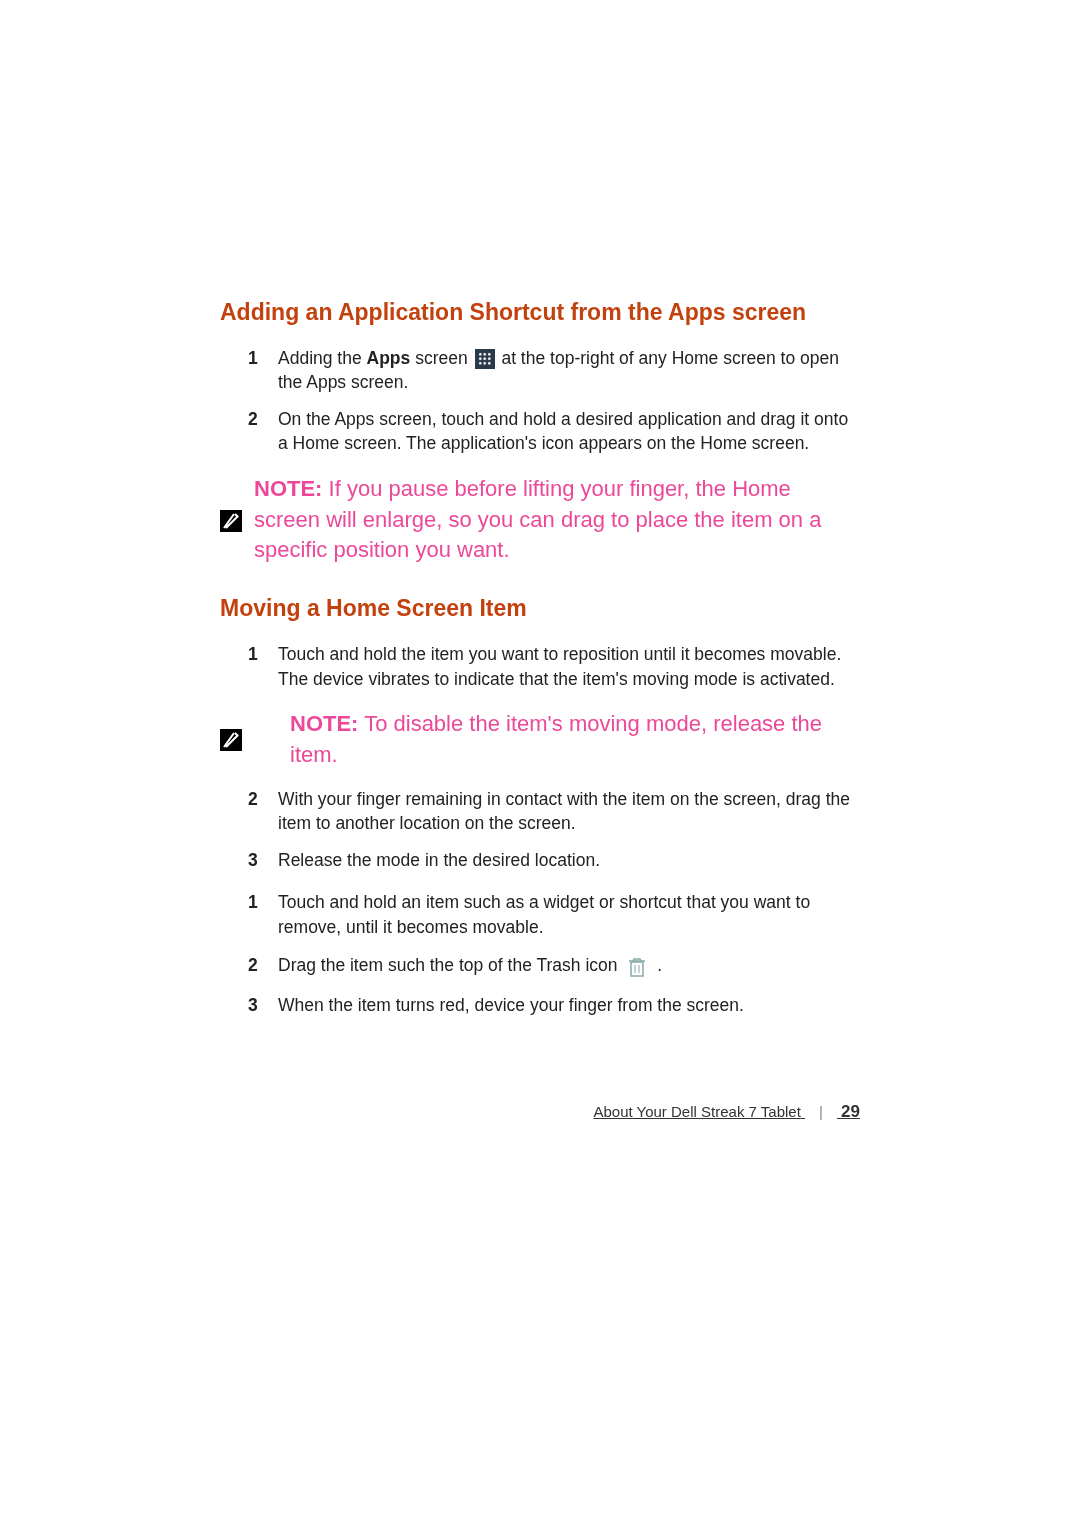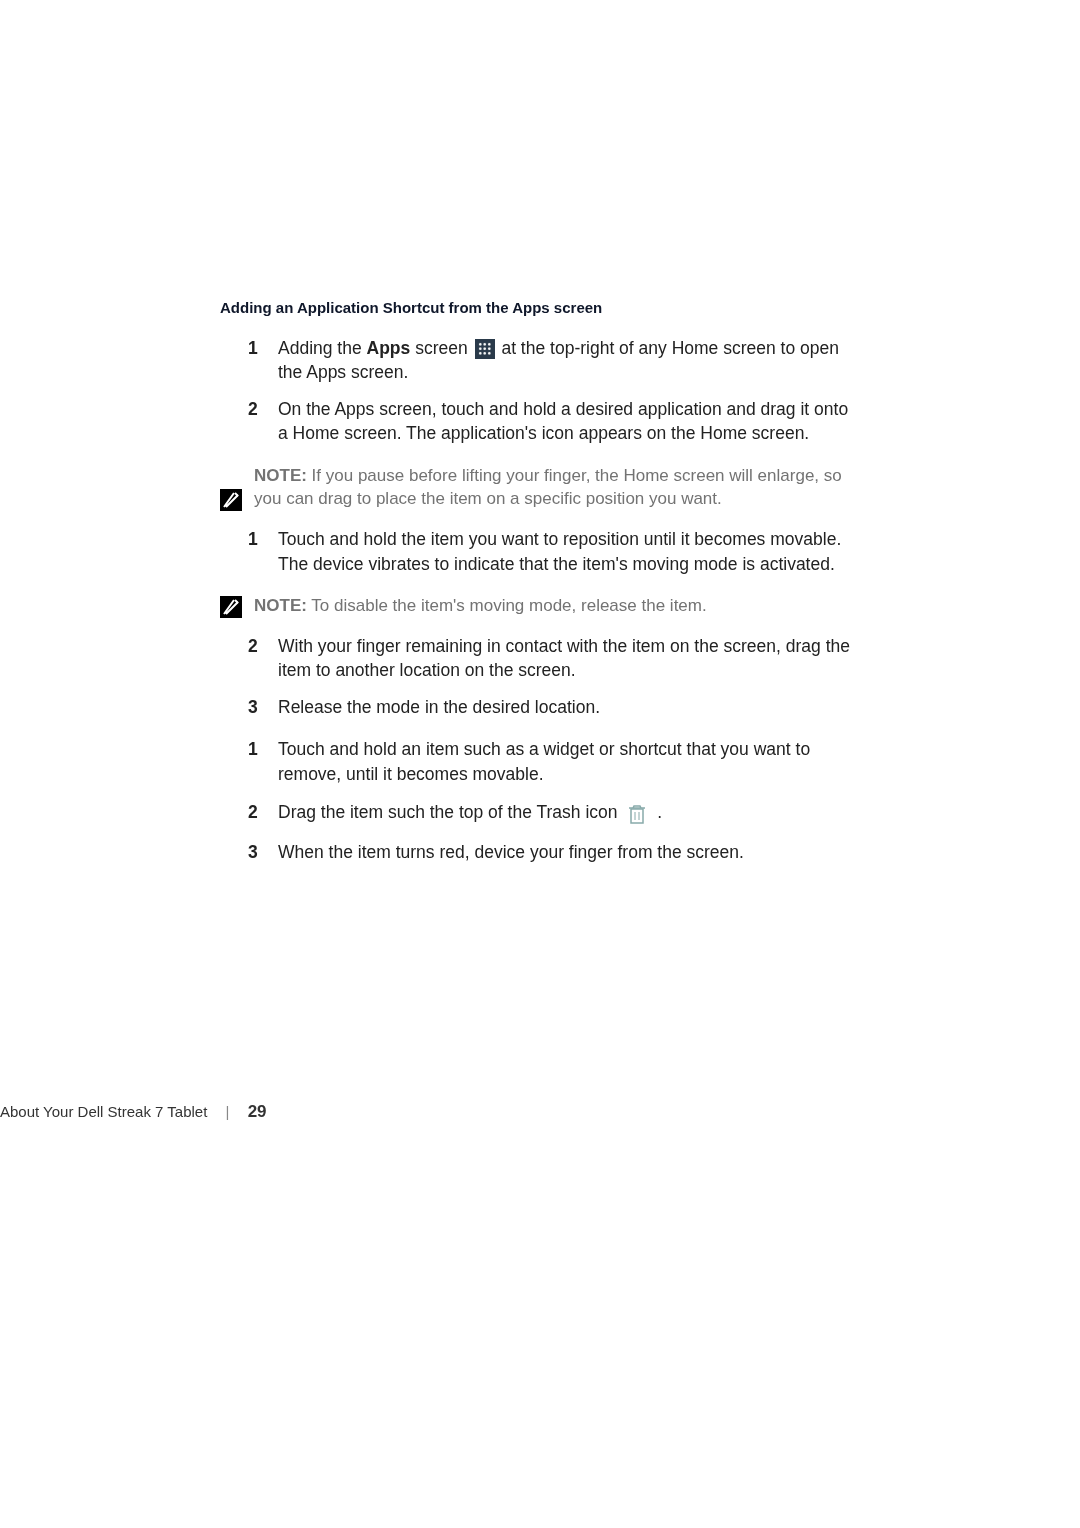--- a/index.html
+++ b/index.html
@@ -8,23 +8,23 @@
     width: 1080px;
     height: 1528px;
     font-family: "Segoe UI", "Helvetica Neue", Arial, sans-serif;
     color: #1a1a1a;
     position: relative;
   }
   .page {
     padding: 298px 220px 0 220px;
   }
   .section-heading {
-    font-size: 15px;
+    font-size: 23px;
     font-weight: 600;
-    color: #0f172a;
+    color: #c2410c;
     line-height: 1.3;
     margin-bottom: 18px;
   }
   .step-list {
     list-style: none;
     margin-left: 28px;
     margin-bottom: 18px;
   }
   .step-item {
     display: flex;
@@ -65,54 +65,56 @@
     vertical-align: middle;
     width: 22px;
     height: 24px;
     margin: 0 4px;
     position: relative;
   }
   .trash-icon svg { width: 100%; height: 100%; }
 
   .note-block {
     display: flex;
-    align-items: flex-end;
+    align-items: center;
     margin-left: 0;
     margin-bottom: 16px;
-    font-size: 17px;
+    font-size: 22px;
     line-height: 1.4;
-    color: #737373;
+    color: #ec4899;
   }
   .note-icon {
     width: 22px;
     height: 22px;
     background: #000;
     margin-right: 12px;
     flex-shrink: 0;
     position: relative;
     margin-top: 1px;
   }
   .note-icon svg { width: 100%; height: 100%; display:block; }
   .note-text { flex: 1; }
   .note-text b { font-weight: 700; }
 
   .note-block.indented {
     margin-left: 0;
+    gap: 36px;
   }
 
   .section-gap { margin-top: 28px; }
 
   .footer {
     position: absolute;
     bottom: 406px;
     left: 0; right: 0;
-    text-align: left;
+    text-align: right;
     padding-right: 220px;
     font-size: 15px;
     color: #333;
+    text-decoration: underline;
   }
   .footer .sep { margin: 0 14px; color: #888; }
   .footer .pagenum { font-weight: 700; font-size: 17px; }
 </style>
 </head>
 <body>
 
 <div class="page">
 
   <h2 class="section-heading">Adding an Application Shortcut from the Apps screen</h2>
@@ -134,20 +136,21 @@
           <rect width="22" height="22" fill="#000"></rect>
           <path d="M4 18 L14 4 M6 18 L18 6" stroke="#fff" stroke-width="2"></path>
           <path d="M15 4 L18 7" stroke="#fff" stroke-width="2"></path>
         </svg>
     </span>
     <span class="note-text">
       <b>NOTE:</b><span> If you pause before lifting your finger, the Home screen will enlarge, so you can drag to place the item on a specific position you want.</span>
     </span>
   </div>
 
+  <h2 class="section-heading section-gap">Moving a Home Screen Item</h2>
   <ol class="step-list">
     <li class="step-item">
       <span class="step-num">1</span>
       <span class="step-text">Touch and hold the item you want to reposition until it becomes movable. The device vibrates to indicate that the item's moving mode is activated.</span>
     </li>
   </ol>
   <div class="note-block indented">
     <span class="note-icon">
       <svg viewBox="0 0 22 22">
           <rect width="22" height="22" fill="#000"></rect>

